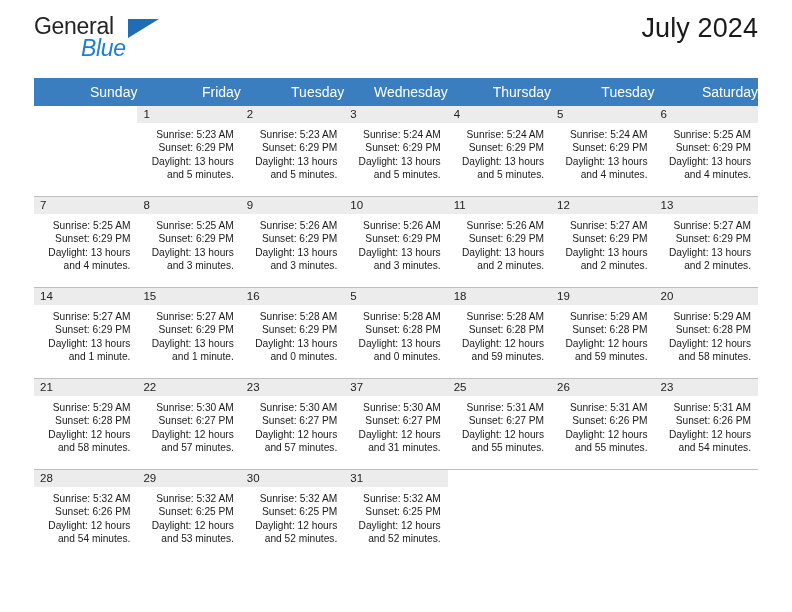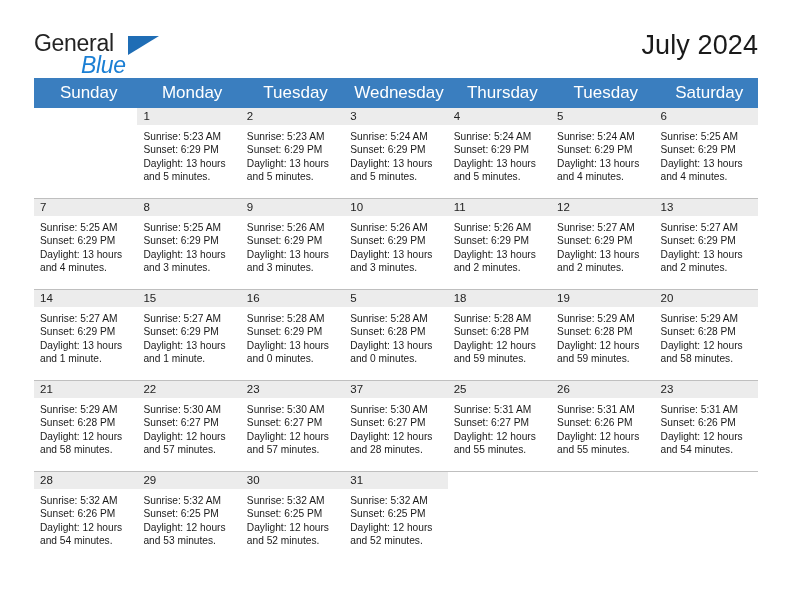--- a/index.html
+++ b/index.html
@@ -20,21 +20,21 @@
     height: 612px;
     box-sizing: border-box;
     padding: 0 34px;
   }
 
   
   .header {
     display: flex;
     align-items: flex-start;
     justify-content: space-between;
-    padding-top: 30px;
+    padding-top: 13px;
     height: 72px;
     box-sizing: border-box;
   }
   .logo {
     position: relative;
     width: 130px;
     height: 46px;
     line-height: 1;
     user-select: none;
   }
@@ -87,22 +87,22 @@
   .calendar {
     width: 724px;
     border-collapse: collapse;
     table-layout: fixed;
     margin-top: 6px;
   }
   .calendar th {
     background: #3a7ebf;
     color: #ffffff;
     font-weight: normal;
-    font-size: 17px;
-    text-align: center;
+    font-size: 14px;
+    text-align: right;
     padding: 5px 0 5px 6px;
     height: 18px;
     border: none;
   }
   .calendar td {
     vertical-align: top;
     border: none;
     padding: 0;
     height: 90px;
     width: 103.4px;
@@ -119,20 +119,21 @@
     padding: 3px 0 3px 6px;
     height: 17px;
     box-sizing: border-box;
     line-height: 11px;
   }
   .info {
     padding: 5px 7px 0 6px;
     font-size: 10.2px;
     line-height: 13.3px;
     color: #1a1a1a;
+    text-align: right;
   }
   .info div {
     white-space: nowrap;
   }
   .empty-blank .daynum {
     background: transparent;
   }
   tr.week td {
     border-top: 1px solid #bfbfbf;
   }
@@ -153,21 +154,21 @@
     </div>
     <div class="titles">
       <div class="cal-title">July 2024</div>
     </div>
   </div>
 
   <table class="calendar">
     <thead>
       <tr>
         <th>Sunday</th>
-        <th>Monday</th>
+        <th>Friday</th>
         <th>Tuesday</th>
         <th>Wednesday</th>
         <th>Thursday</th>
         <th>Tuesday</th>
         <th>Saturday</th>
       </tr>
     </thead>
     <tbody>
         <tr class="week week-first">
           <td>
@@ -434,21 +435,21 @@
               </div>
             </div>
           </td>
           <td>
             <div class="cell">
               <div class="daynum">37</div>
               <div class="info">
                 <div>Sunrise: 5:30 AM</div>
                 <div>Sunset: 6:27 PM</div>
                 <div>Daylight: 12 hours</div>
-                <div>and 28 minutes.</div>
+                <div>and 31 minutes.</div>
               </div>
             </div>
           </td>
           <td>
             <div class="cell">
               <div class="daynum">25</div>
               <div class="info">
                 <div>Sunrise: 5:31 AM</div>
                 <div>Sunset: 6:27 PM</div>
                 <div>Daylight: 12 hours</div>

